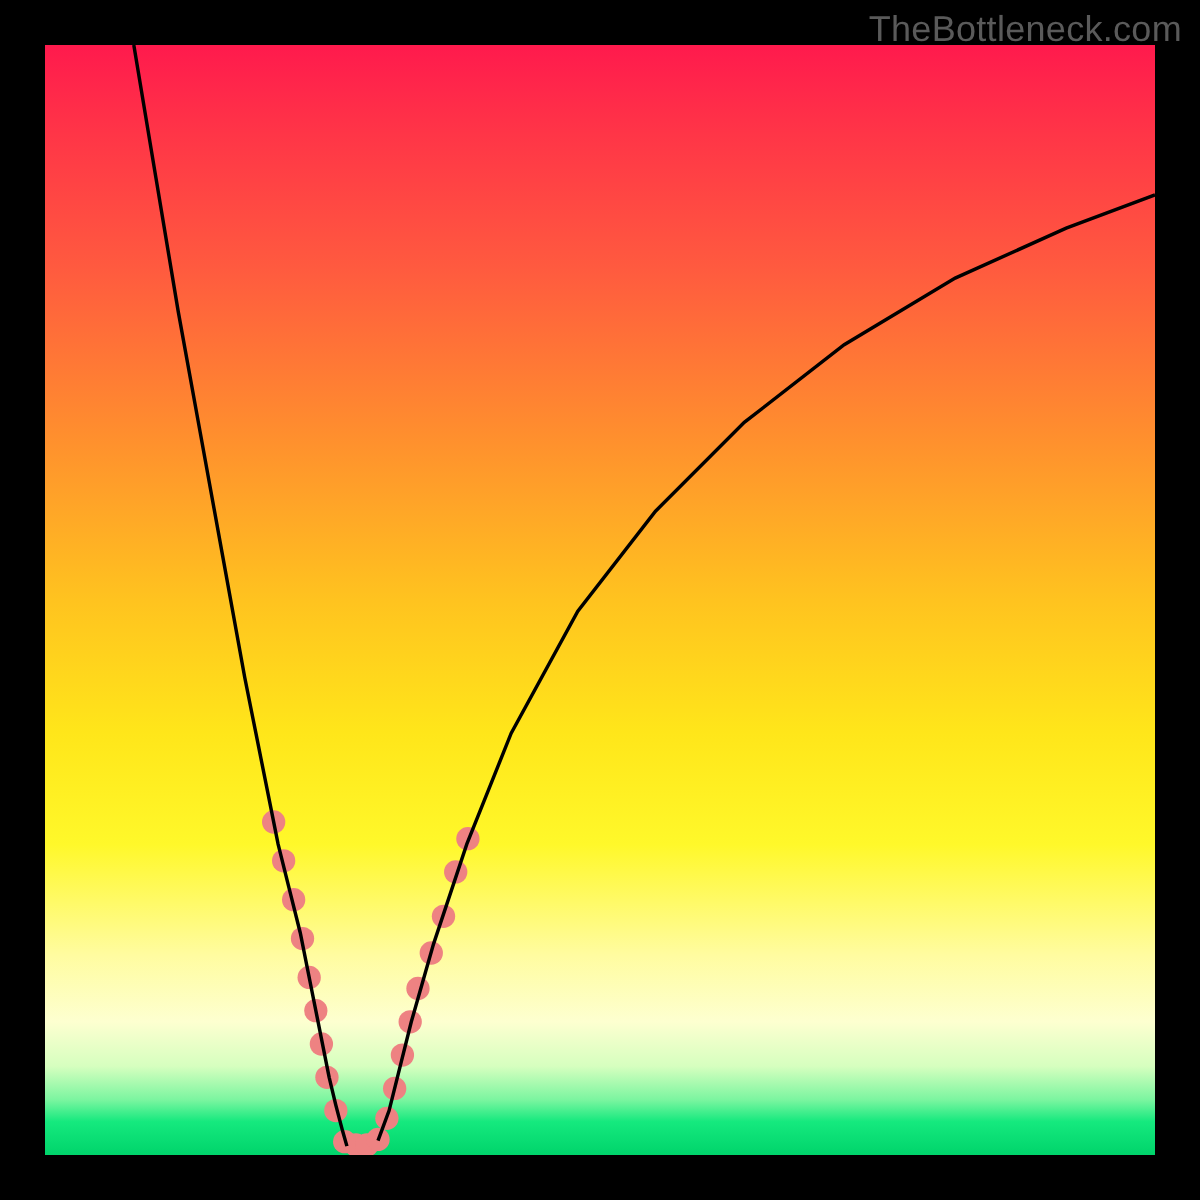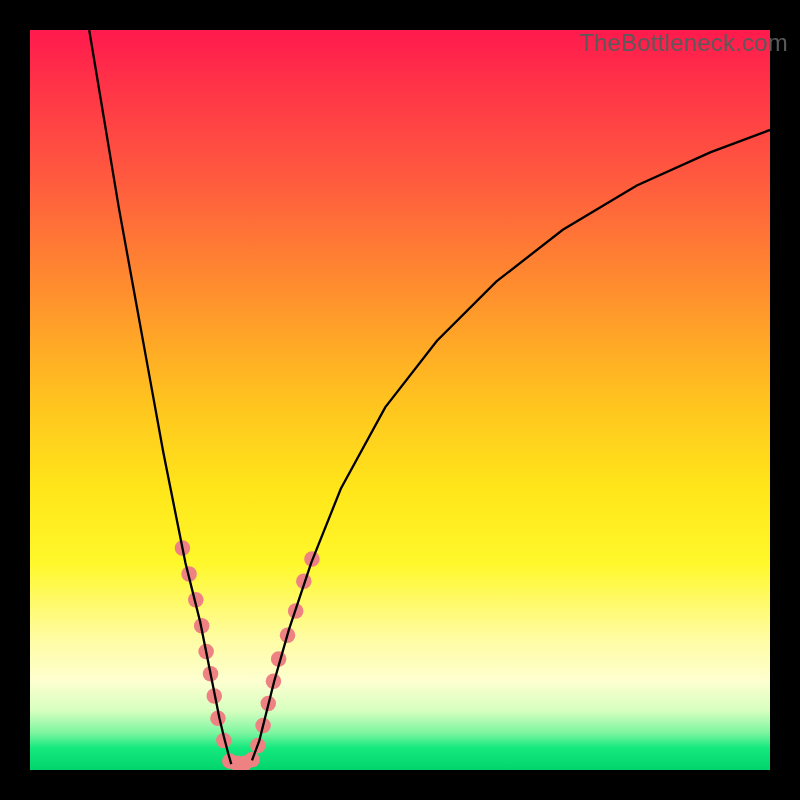--- a/index.html
+++ b/index.html
@@ -34,21 +34,20 @@
   }
   .watermark {
     position: absolute;
     top: 6px;
     right: 12px;
     font-size: 24px;
     font-weight: 500;
     color: #5a5a5a;
     letter-spacing: 0.2px;
     user-select: none;
-    margin-top: 23px;
   }
   svg.plot {
     position: absolute;
     left: 0;
     top: 0;
     width: 740px;
     height: 740px;
   }
 </style>
 </head>

